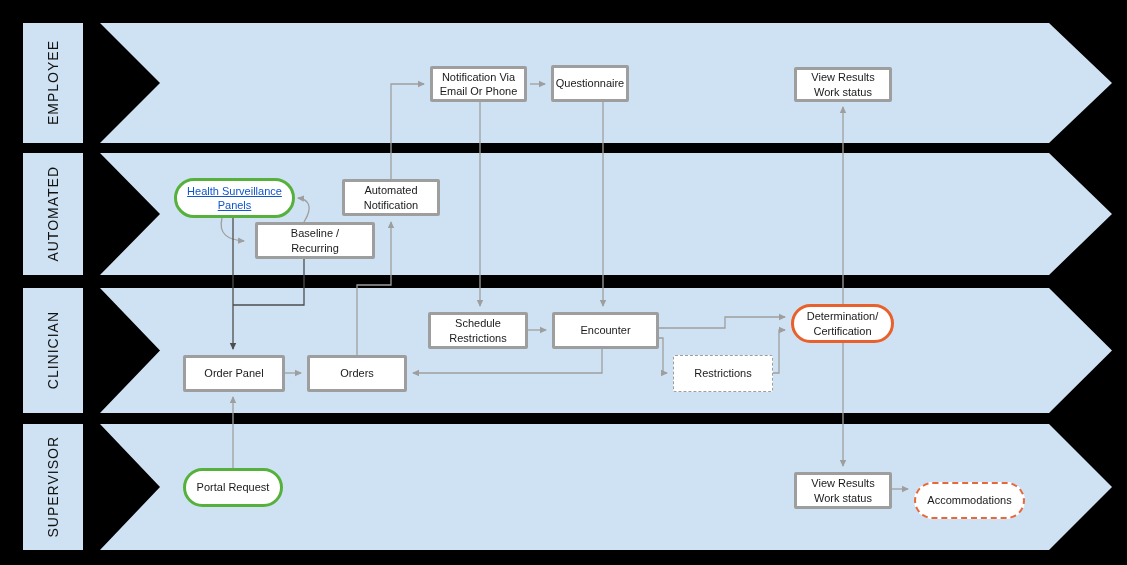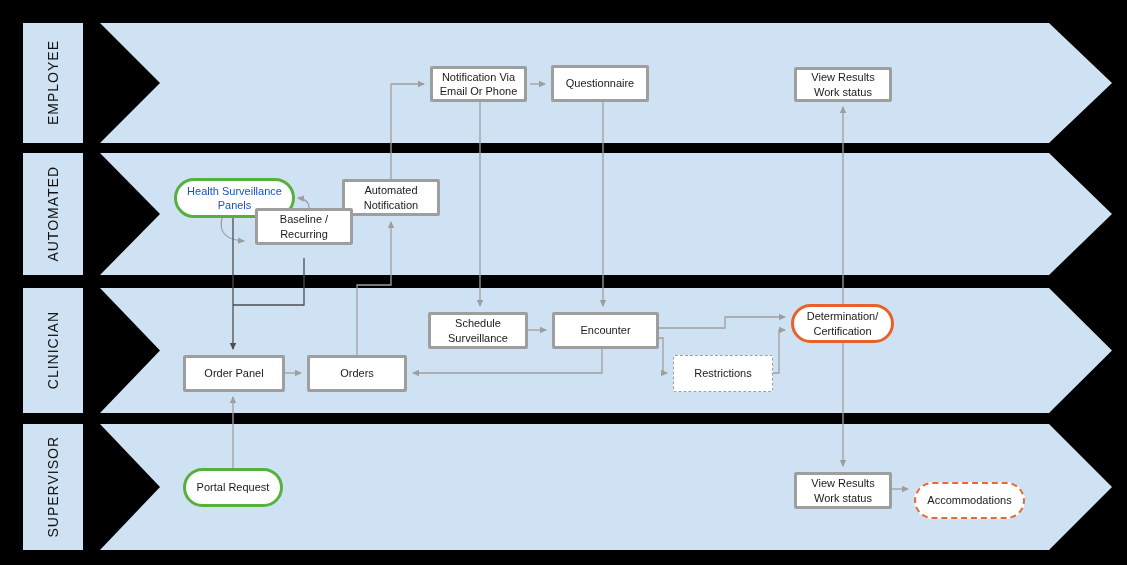--- a/index.html
+++ b/index.html
@@ -25,21 +25,21 @@
     background:#fff;border:3px solid var(--node_border,#9e9e9e);border-radius:2px;
     display:flex;align-items:center;justify-content:center;text-align:center;
     font-size:11px;line-height:1.3;color:var(--text,#1a1a1a);
   }
   .node span{white-space:pre-line;}
   .stadium{border-radius:22px;}
   .green{border-color:var(--green_accent,#55b13c);}
   .orange{border-color:var(--orange_accent,#e8612c);border-width:3.5px;}
   .dashed-gray{border:1.5px dashed var(--node_border,#9e9e9e);}
   .dashed-orange{border:2px dashed var(--orange_dashed,#e8683a);border-radius:19px;margin-top:11px;}
-  .link{color:var(--link_blue,#1155cc);cursor:pointer;}
+  .link{color:var(--link_blue,#1155cc);text-decoration:underline;cursor:pointer;}
 </style>
 </head>
 <body>
 
 <div class="canvas">
 
   <div class="lane-label" style="top:23px;height:120px">
       <span>EMPLOYEE</span>
     </div>
   <div class="lane-label" style="top:153px;height:122px">
@@ -88,44 +88,44 @@
     <g fill="none" stroke="#4d4d4d" stroke-width="1.3">
       <path d="M304 258 L304 305 L233 305"></path>
       <path d="M233 218 L233 349" marker-end="url(#ad)"></path>
     </g>
   </svg>
 
   <div class="node" style="left:430px;top:66px;width:97px;height:36px">
     <span>Notification Via
 Email Or Phone</span>
   </div>
-  <div class="node" style="left:551px;top:65px;width:98px;height:37px">
+  <div class="node" style="left:551px;top:65px;width:78px;height:37px">
     <span>Questionnaire</span>
   </div>
   <div class="node" style="left:794px;top:67px;width:98px;height:35px">
     <span>View Results
 Work status</span>
   </div>
 
   <div class="node stadium green" style="left:174px;top:178px;width:121px;height:40px">
     <span class="link">Health Surveillance
 Panels</span>
   </div>
   <div class="node" style="left:342px;top:179px;width:98px;height:37px">
     <span>Automated
 Notification</span>
   </div>
-  <div class="node" style="left:255px;top:208px;width:98px;height:37px">
+  <div class="node" style="left:255px;top:222px;width:120px;height:37px">
     <span>Baseline /
 Recurring</span>
   </div>
 
   <div class="node" style="left:428px;top:312px;width:100px;height:37px">
     <span>Schedule
-Surveillance</span>
+Restrictions</span>
   </div>
   <div class="node" style="left:552px;top:312px;width:107px;height:37px">
     <span>Encounter</span>
   </div>
   <div class="node" style="left:183px;top:355px;width:102px;height:37px">
     <span>Order Panel</span>
   </div>
   <div class="node" style="left:307px;top:355px;width:100px;height:37px">
     <span>Orders</span>
   </div>

